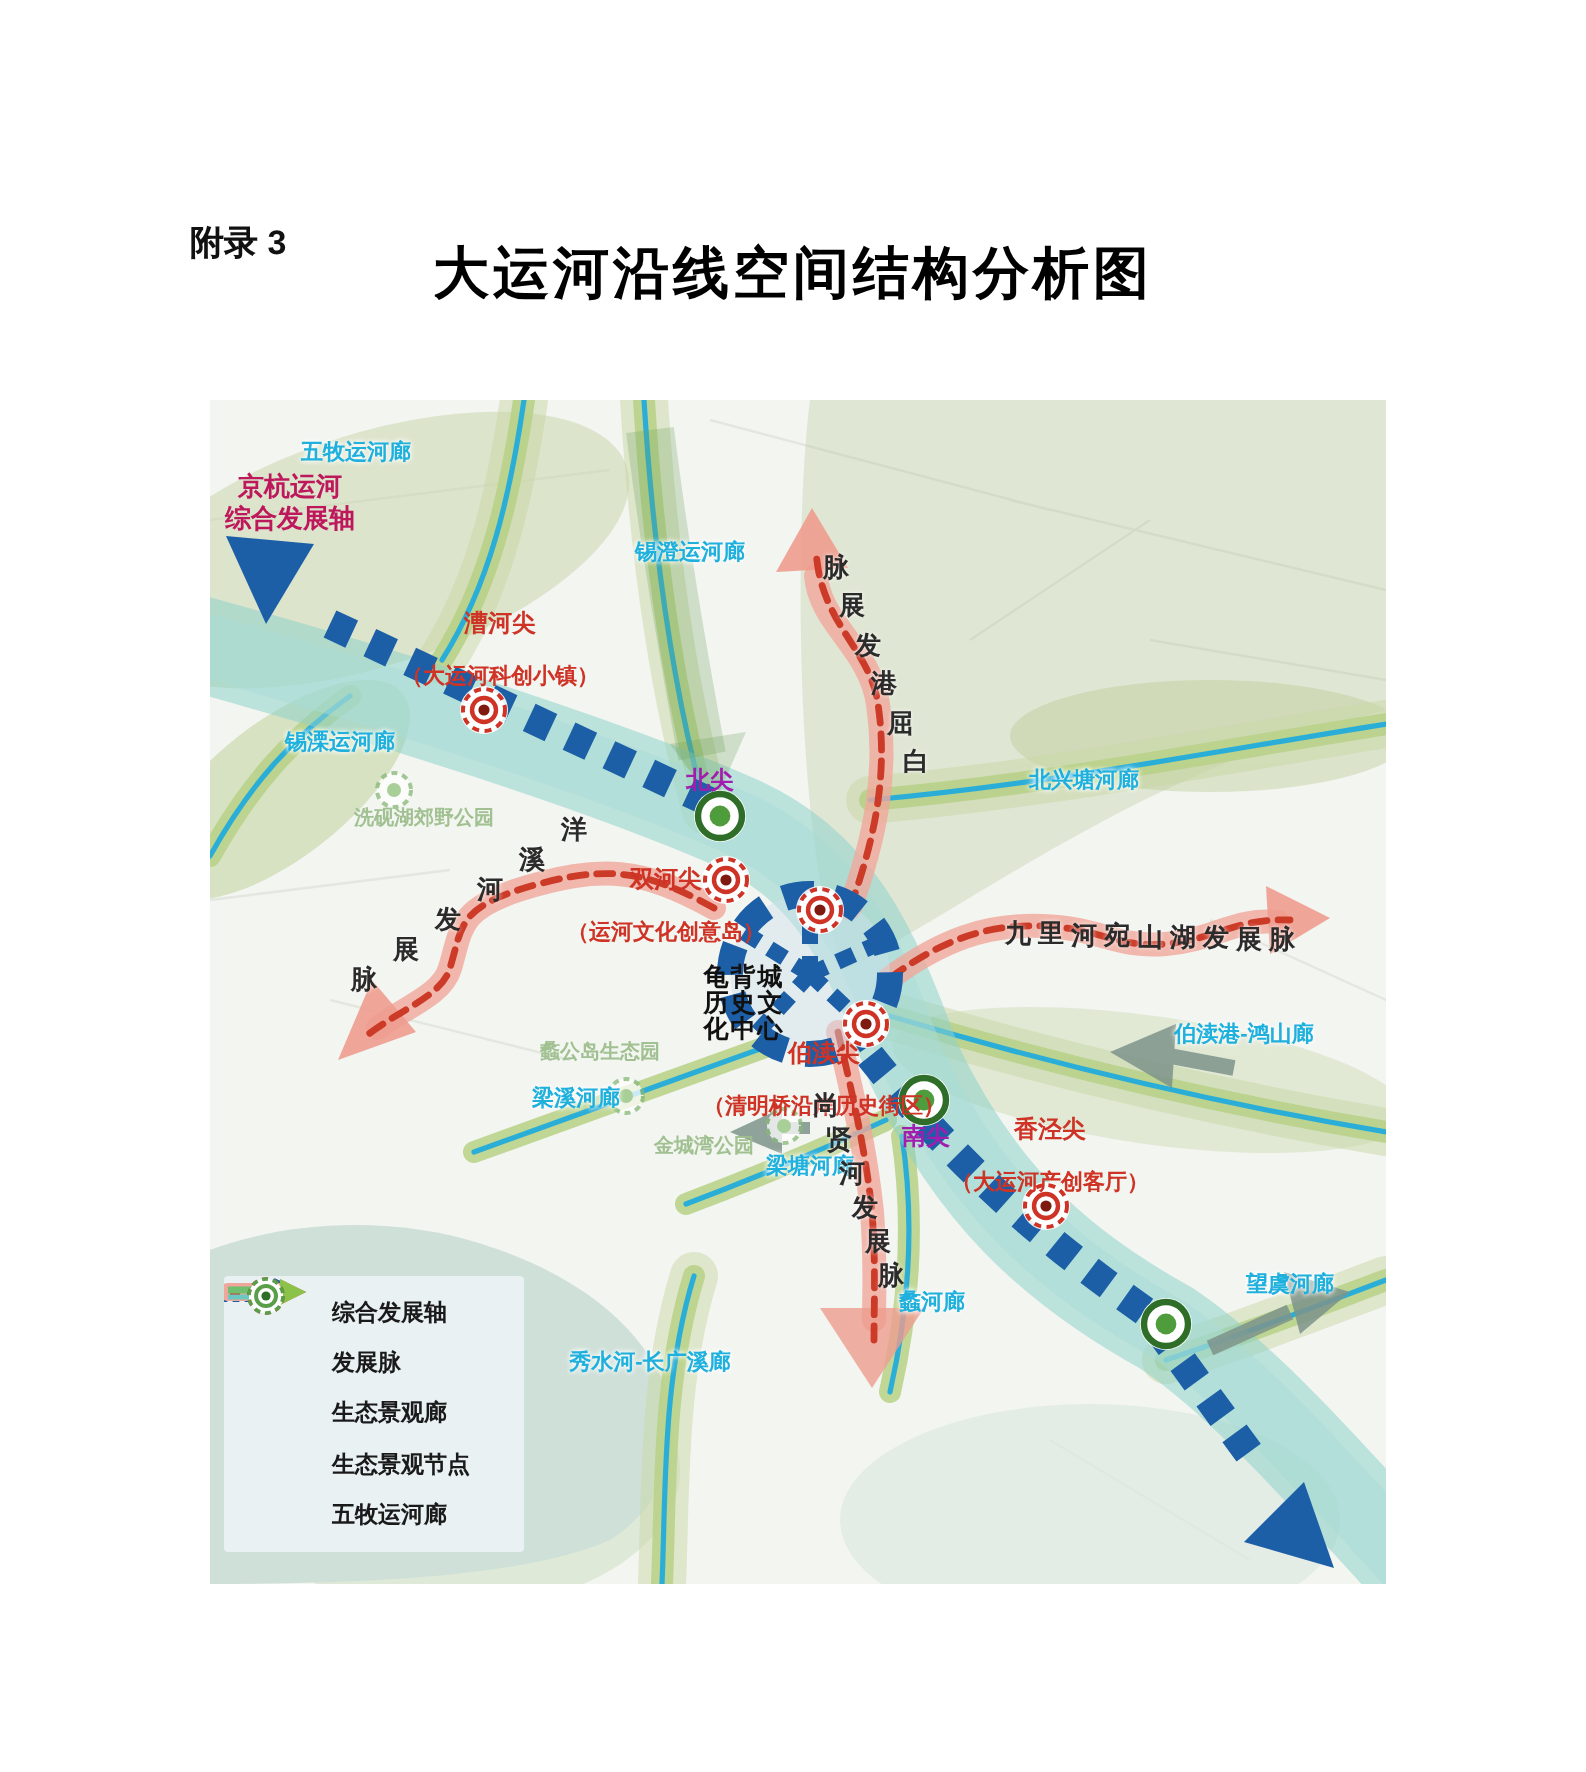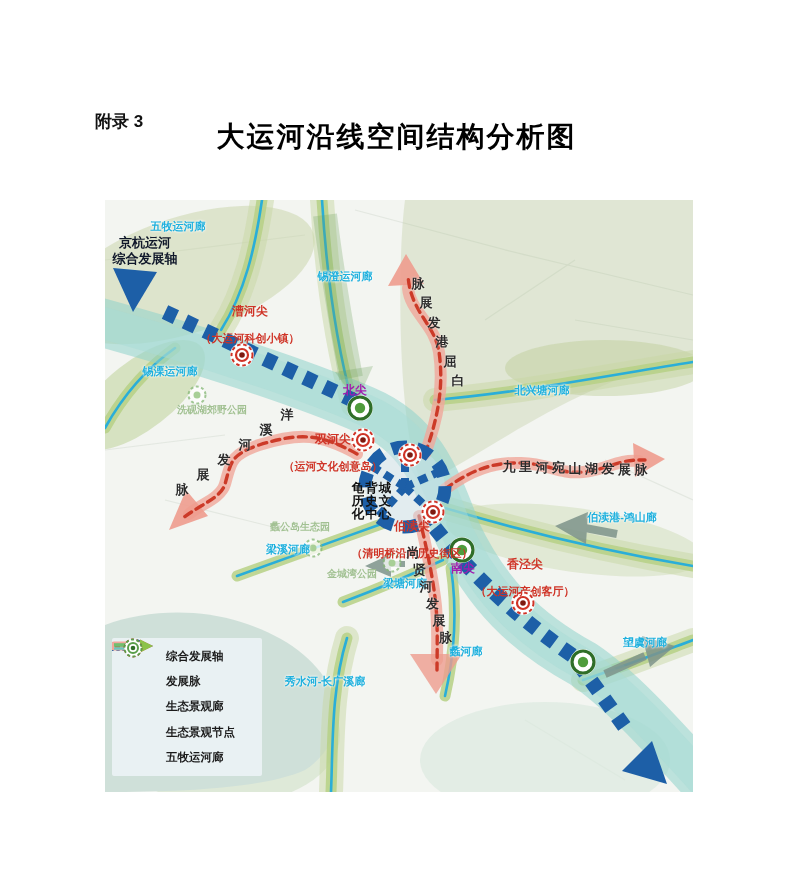--- a/index.html
+++ b/index.html
@@ -11,21 +11,21 @@
          font-size:28px;font-weight:bold;color:#000;letter-spacing:2px;}
   .map{position:absolute;left:105px;top:200px;width:588px;height:592px;}
   .map svg{position:absolute;left:0;top:0;}
   .lbl{position:absolute;transform:translate(-50%,-50%);white-space:pre-line;
        text-align:center;font-weight:bold;line-height:1.2;pointer-events:none;}
   .black{color:#a21caf;font-size:12px;}
   .cyan{color:#1fb0dd;font-size:11px;text-shadow:0 0 3px #fff,0 0 2px #fff;white-space:nowrap;}
   .red{color:#cf3326;font-size:11px;}
   .red .nm{font-size:12px;}
   .park{color:#9ebf8e;font-size:10px;font-weight:bold;white-space:nowrap;opacity:.95;}
-  .axis-lbl{font-size:13px;color:#0f172a;}
+  .axis-lbl{font-size:13px;color:#be185d;}
   .center-lbl{font-size:12.5px;color:#111;line-height:1.05;letter-spacing:1px;}
   .char-spread{position:absolute;width:0;height:0;pointer-events:none;
                font-weight:bold;font-size:13px;color:#2b2b2b;}
   .char-spread span{position:absolute;transform:translate(-50%,-50%);white-space:nowrap;
                     text-shadow:0 0 2px rgba(255,255,255,.8);}
   .legend{position:absolute;left:7px;top:438px;width:150px;height:138px;
           background:rgba(237,242,246,.88);border-radius:2px;
           display:flex;flex-direction:column;justify-content:space-around;
           padding:6px 4px;box-sizing:border-box;}
   .legend-row{display:flex;align-items:center;gap:8px;}

